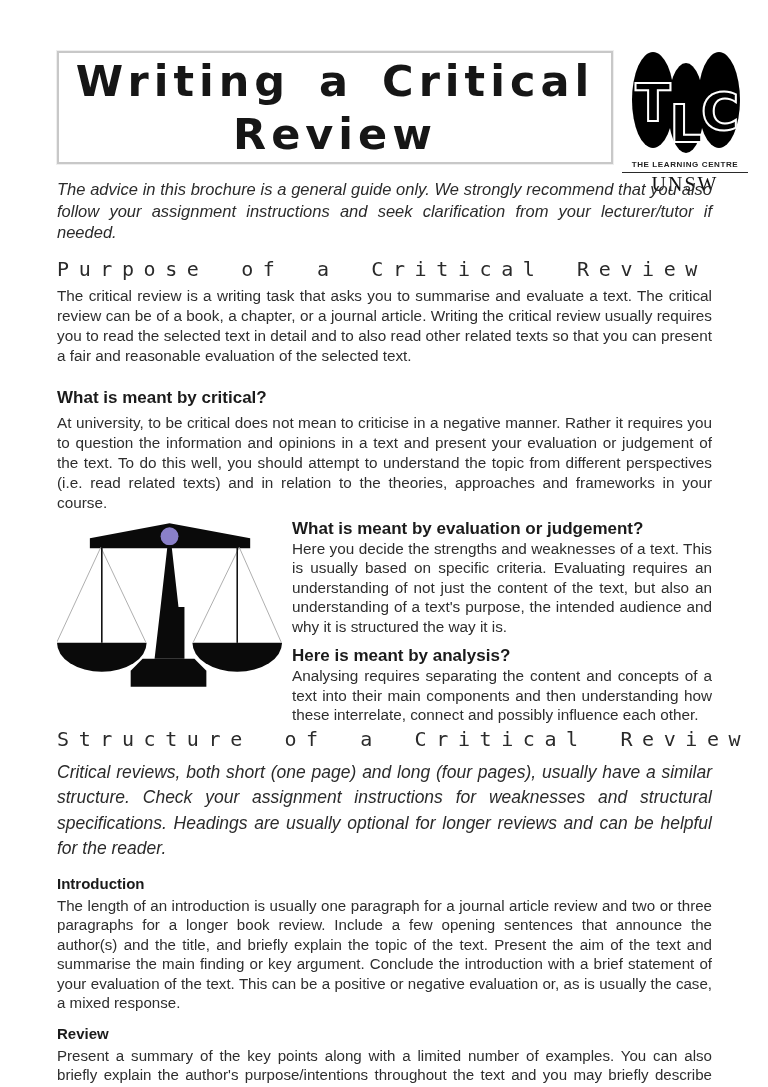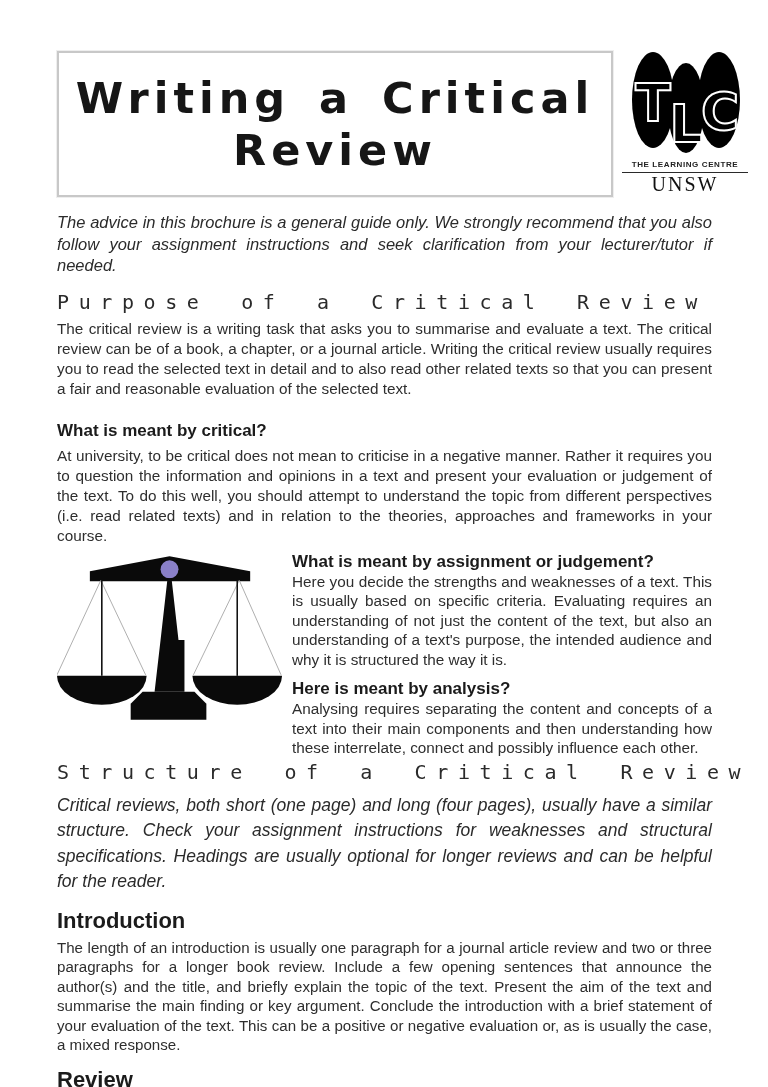--- a/index.html
+++ b/index.html
@@ -4,21 +4,21 @@
 <style>
   html,body { margin:0; padding:0; background:#ffffff; }
   .page {
     position:relative; width:768px; height:1087px; overflow:hidden;
     background:#ffffff; font-family:"Liberation Sans", sans-serif; color:#2e2e2e;
   }
   .flow { position:absolute; left:57px; top:51px; width:655px; }
 
   
   .title-box {
-    width:556px; height:146px; box-sizing:border-box;
+    width:556px; height:113px; box-sizing:border-box;
     border:2px solid #c8c8c8; outline:1px solid #eeeeee;
     display:flex; align-items:center; justify-content:center;
   }
   .title {
     text-align:center; font-family:"DejaVu Sans", sans-serif; font-weight:bold;
     font-size:43px; line-height:1.22; letter-spacing:5px; word-spacing:9px; color:#161616;
   }
   .logo-block {
     position:absolute; left:620px; top:50px; width:130px; text-align:center;
   }
@@ -50,21 +50,21 @@
   .scales-wrap { flex:0 0 235px; width:235px; }
   .media-col { width:420px; }
   .media-col .subheading.first { margin-top:2px; }
   .media-col .para { margin-top:0; line-height:19.5px; }
   .media-col .subheading.second { margin-top:10px; }
 
   .structure-intro {
     margin-top:9px; font-style:italic; font-size:17.5px; line-height:25.5px;
     text-align:justify; color:#2b2b2b;
   }
-  .subsection-heading { margin-top:13px; font-size:22px; font-weight:bold; color:#1b1b1b; }
+  .subsection-heading { margin-top:13px; font-size:15px; font-weight:bold; color:#1b1b1b; }
   .subsection-para { margin-top:4px; font-size:15.1px; line-height:19.5px; text-align:justify; }
   .subsection-heading.tight { margin-top:12px; }
 
   .string { stroke:#111; stroke-width:1.6; }
   .thread { stroke:#9a9a9a; stroke-width:0.8; }
   .ink { fill:#0a0a0a; }
   .tlc-letter {
     font-family:"DejaVu Sans", sans-serif; font-weight:bold;
     fill:#000; stroke:#ffffff; stroke-width:2;
   }
@@ -122,21 +122,21 @@
           <line class="thread" x1="183" y1="30" x2="225" y2="125"></line>
           <line class="string" x1="181" y1="30" x2="181" y2="126"></line>
           <path class="ink" d="M 136,126 A 45,29 0 0 0 226,126 Z"></path>
 
           <polygon class="ink" points="111,28 115,28 122,90 128,90 128,142 98,142 104,90"></polygon>
 
           <polygon class="ink" points="86,142 138,142 150,154 150,170 74,170 74,154"></polygon>
         </svg>
       </div>
       <div class="media-col">
-        <div class="subheading first">What is meant by assignment or judgement?</div>
+        <div class="subheading first">What is meant by evaluation or judgement?</div>
         <div class="para">Here you decide the strengths and weaknesses of a text. This is usually based on specific criteria. Evaluating requires an understanding of not just the content of the text, but also an understanding of a text's purpose, the intended audience and why it is structured the way it is.</div>
         <div class="subheading second">Here is meant by analysis?</div>
         <div class="para">Analysing requires separating the content and concepts of a text into their main components and then understanding how these interrelate, connect and possibly influence each other.</div>
       </div>
     </div>
 
     <div class="spaced-heading" style="margin-top:2px">Structure of a Critical Review</div>
     <div class="structure-intro">Critical reviews, both short (one page) and long (four pages), usually have a similar structure. Check your assignment instructions for weaknesses and structural specifications. Headings are usually optional for longer reviews and can be helpful for the reader.</div>
 
     <div class="subsection">

